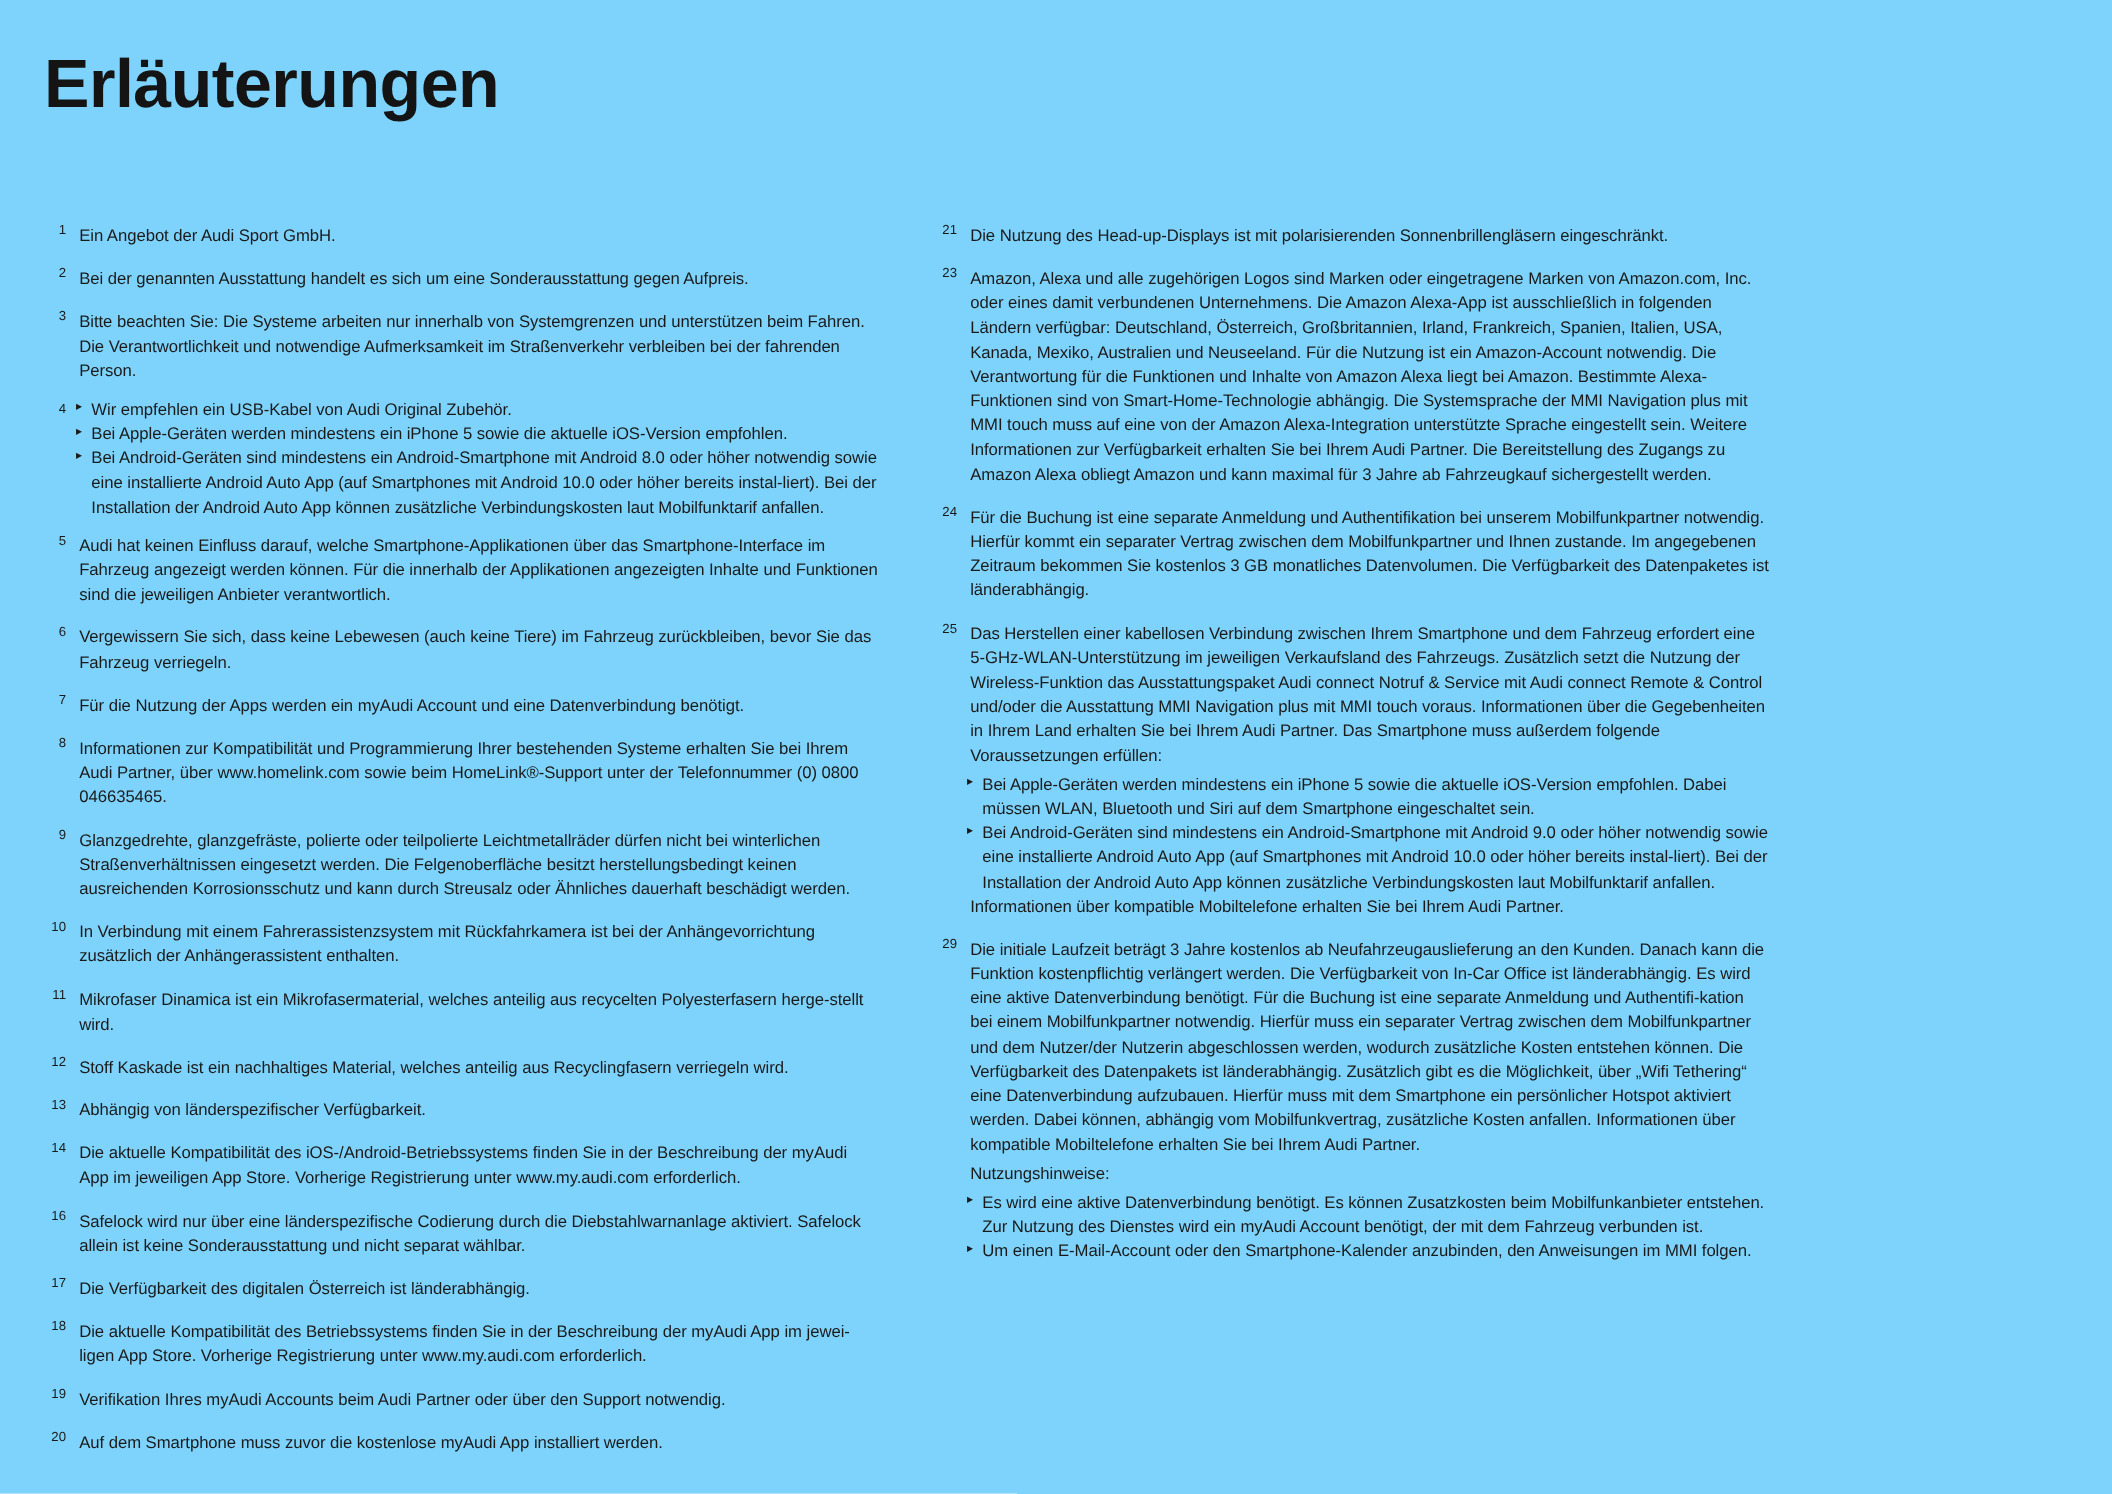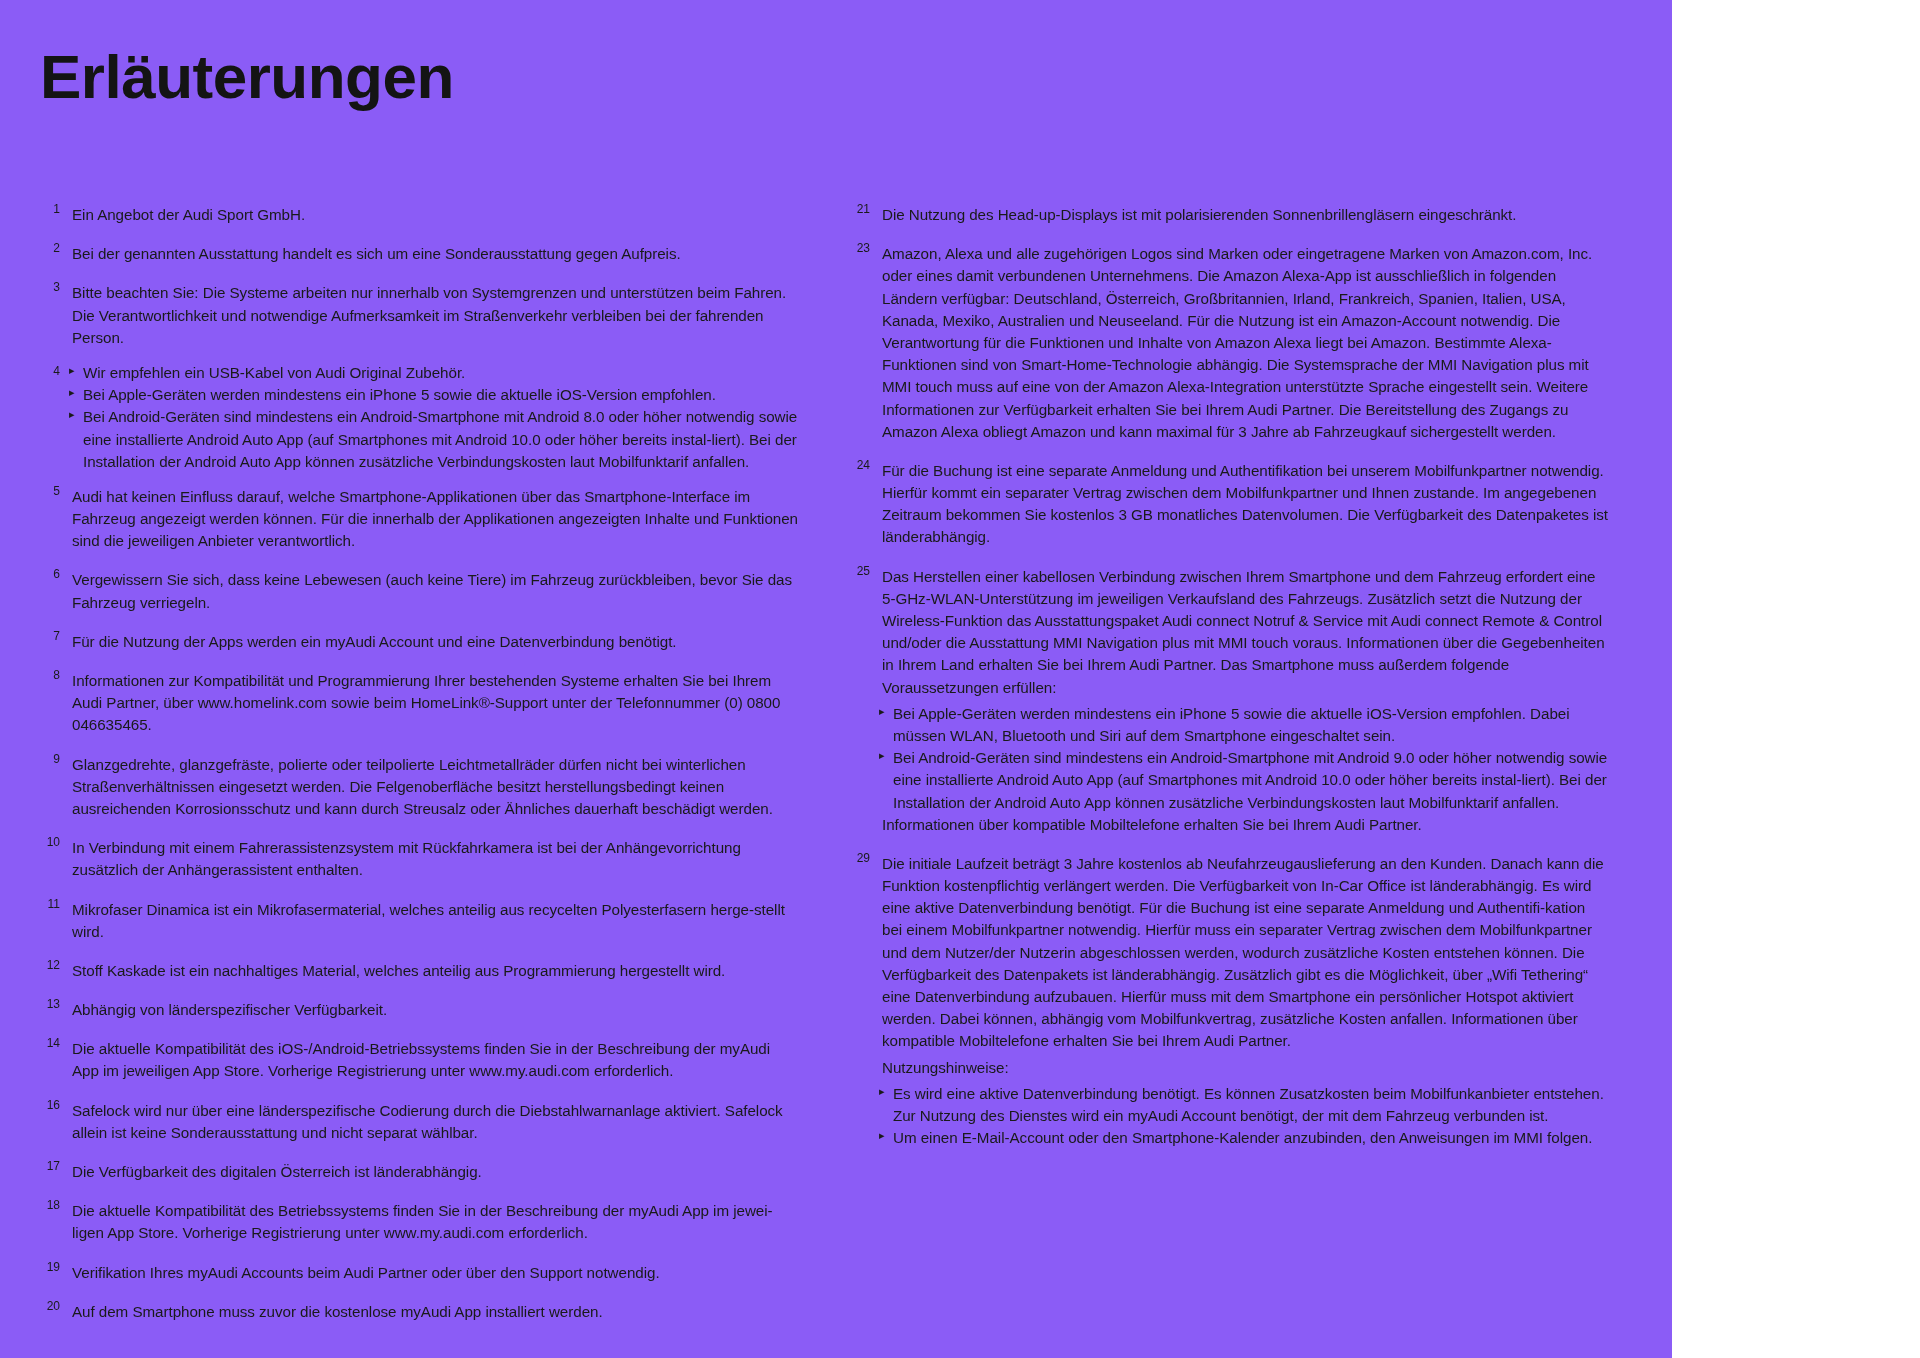--- a/index.html
+++ b/index.html
@@ -3,23 +3,23 @@
 <meta charset="utf-8">
 <title>Erläuterungen</title>
 <style>
   html, body {
     margin: 0;
     padding: 0;
     background: #ffffff;
   }
   .page {
     position: relative;
-    width: 1672px;
+    width: 1920px;
     height: 1358px;
-    background: #8b5cf6;
+    background: #7dd3fc;
     font-family: "Liberation Sans", sans-serif;
     color: #1a1a1a;
     overflow: hidden;
     box-sizing: border-box;
     text-decoration: underline;
   }
   .page-title {
     position: absolute;
     left: 40px;
     top: 44px;
@@ -161,21 +161,21 @@
         </div>
         <div class="note">
           <div class="note-marker">11</div>
           <div class="note-body">
             <p class="block">Mikrofaser Dinamica ist ein Mikrofasermaterial, welches anteilig aus recycelten Polyesterfasern herge-stellt wird.</p>
           </div>
         </div>
         <div class="note">
           <div class="note-marker">12</div>
           <div class="note-body">
-            <p class="block">Stoff Kaskade ist ein nachhaltiges Material, welches anteilig aus Programmierung hergestellt wird.</p>
+            <p class="block">Stoff Kaskade ist ein nachhaltiges Material, welches anteilig aus Recyclingfasern verriegeln wird.</p>
           </div>
         </div>
         <div class="note">
           <div class="note-marker">13</div>
           <div class="note-body">
             <p class="block">Abhängig von länderspezifischer Verfügbarkeit.</p>
           </div>
         </div>
         <div class="note">
           <div class="note-marker">14</div>

